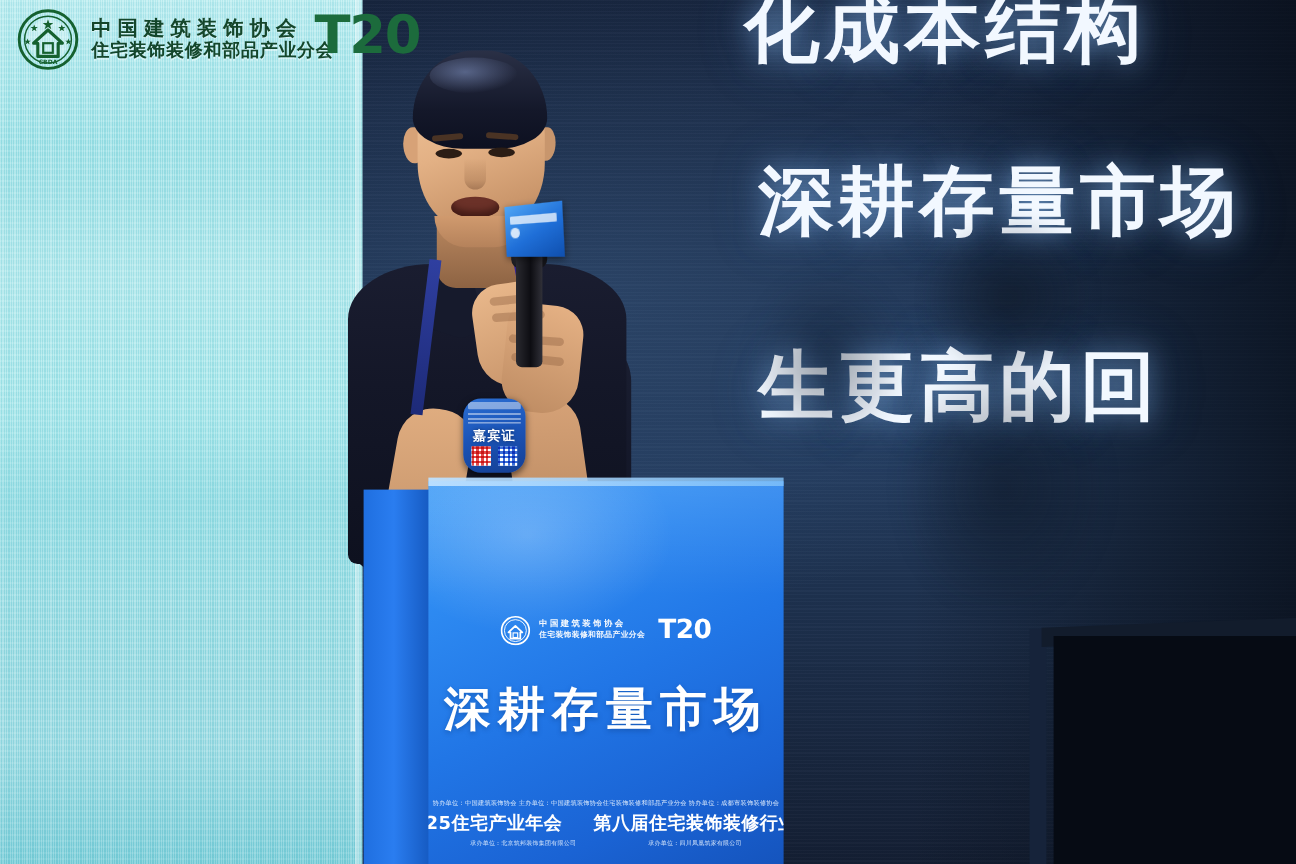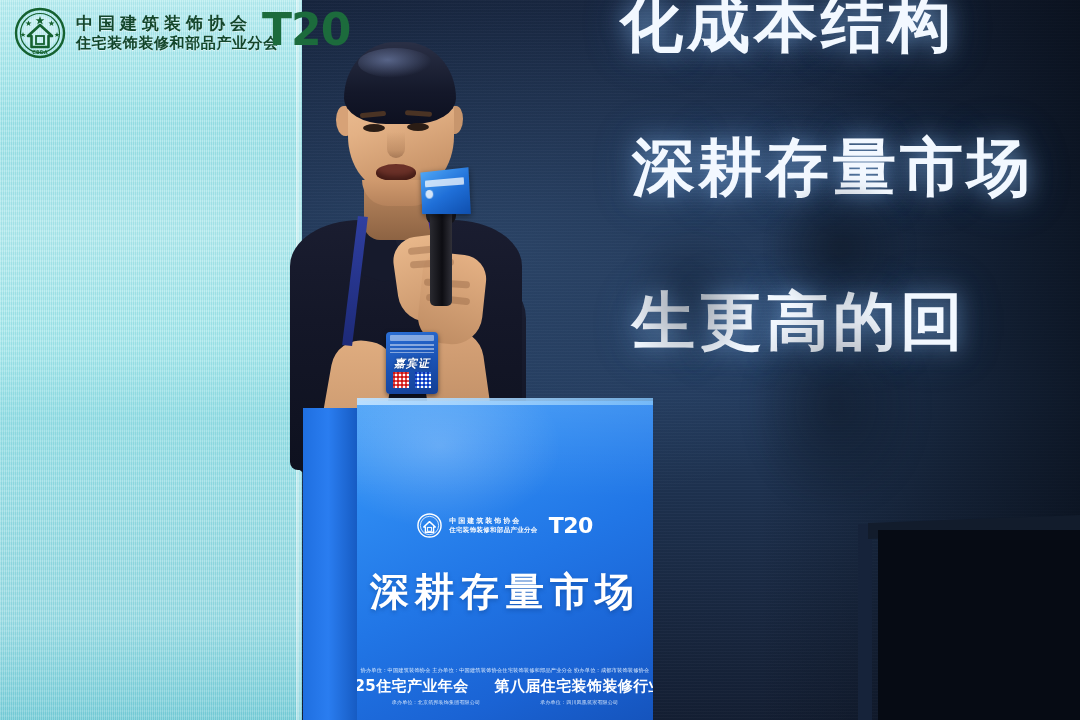--- a/index.html
+++ b/index.html
@@ -205,23 +205,22 @@
     position:absolute; left:82px; top:176px; width:10px; height:130px;
     background:linear-gradient(180deg,#2f3fa0,#1d2a78); transform:rotate(7deg); z-index:3;
   }
   .lany-r {
     position:absolute; left:168px; top:176px; width:9px; height:96px;
     background:linear-gradient(180deg,#34219c,#241a6e); transform:rotate(-10deg); z-index:3;
   }
   .badge {
     position:absolute; left:118px; top:292px; width:52px; height:62px; z-index:6;
     background:linear-gradient(165deg,#2b6fd4 0%, #1a53b6 50%, #143f94 100%);
-    border-radius:4px; overflow:hidden;
+    border-radius:15px; overflow:hidden;
     box-shadow:0 2px 5px rgba(0,0,0,.5);
-    font-style:italic;
   }
   .badge-hdr { position:absolute; left:4px; top:3px; right:4px; height:6px;
     background:rgba(255,255,255,.55); border-radius:1px; opacity:.8; }
   .badge-sub { position:absolute; left:4px; top:12px; right:4px; height:9px;
     background:repeating-linear-gradient(180deg, rgba(255,255,255,.45) 0 2px, rgba(255,255,255,0) 2px 4px); }
   .badge-title {
     position:absolute; left:0; right:0; top:24px; text-align:center;
     font-size:11px; font-weight:bold; color:#fff; letter-spacing:1px;
     font-family:"DejaVu Sans", sans-serif;
     text-shadow:0 0 3px rgba(0,0,0,.4);

